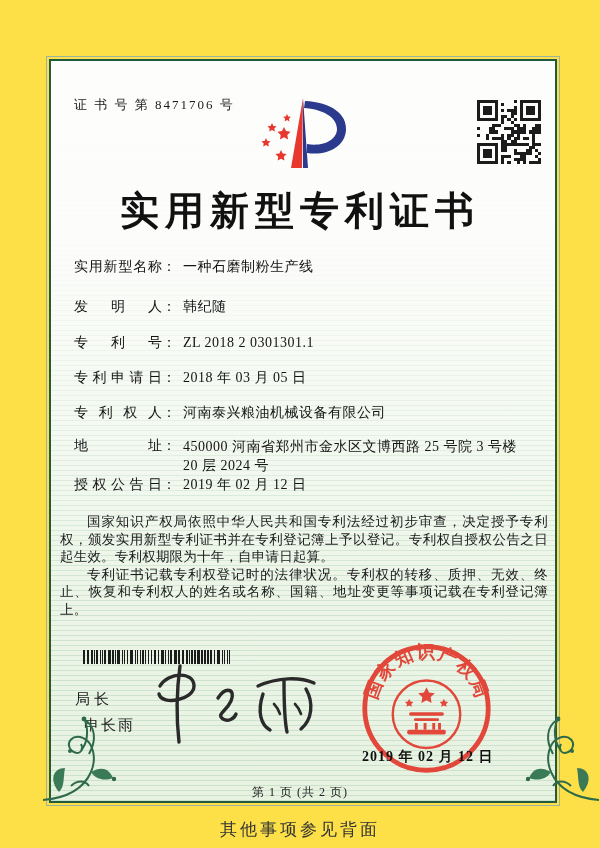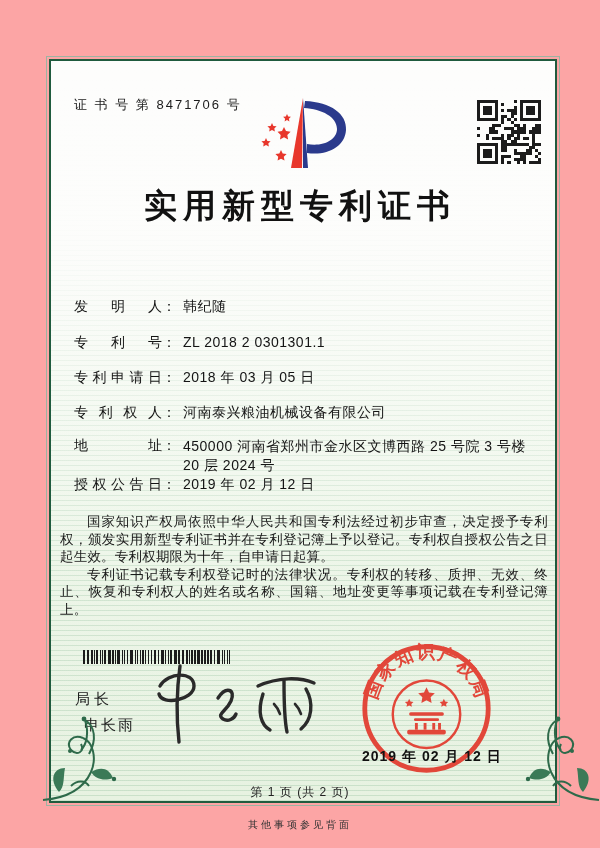--- a/index.html
+++ b/index.html
@@ -1,20 +1,20 @@
 <!DOCTYPE html>
 <html><head>
 <meta charset="utf-8">
 <style>
   html,body{margin:0;padding:0;}
   body{background:#ffffff;}
   .page{
     position:relative; width:600px; height:848px; overflow:hidden;
-    background:#fca5a5;
-    font-family:Liberation Sans, sans-serif;
+    background:#fde047;
+    font-family:Liberation Serif, serif;
     color:#1b1b1b;
   }
   
   .frame{
     position:absolute; left:46px; top:56px; width:514px; height:750px;
     border:1px solid #9db3a2; box-sizing:border-box;
   }
   .frame-inner{
     position:absolute; inset:2px; border:2.5px solid #1f5b3e; box-sizing:border-box;
     overflow:hidden;
@@ -28,21 +28,21 @@
   }
   
   .cert-no{
     position:absolute; left:74px; top:96px;
     font-size:13px; letter-spacing:2px; white-space:nowrap;
   }
   .logo{ position:absolute; left:240px; top:85px; width:120px; height:105px; }
   .qr{ position:absolute; left:477px; top:100px; width:64px; height:64px; }
   .title{
     position:absolute; left:0; right:0; top:184px; margin:0;
-    text-align:center; font-size:33px; font-weight:bold; letter-spacing:6px;
+    text-align:center; font-size:39px; font-weight:bold; letter-spacing:6px;
     color:#111;
   }
   
   .frow{ position:absolute; left:74px; font-size:14px; white-space:nowrap; color:#141414;}
   .flabel{ display:inline-block; width:88px; text-align:justify; text-align-last:justify; }
   .fcolon{ display:inline-block; }
   .fvalue{ margin-left:7px; letter-spacing:0.5px;}
   .fvalue.wrap{ white-space:normal; display:inline-block; width:352px; vertical-align:top; line-height:19px;}
   .grant2{ position:absolute; left:258px; top:0; white-space:nowrap;}
   .grant2 .flabel{ width:74px; }
@@ -63,21 +63,21 @@
   .seal-date{
     position:absolute; left:362px; top:748px; font-size:14px; font-weight:600;
     letter-spacing:1px; color:#111; white-space:nowrap;
   }
   .footer-page{
     position:absolute; left:0; right:0; top:784px; text-align:center;
     font-size:12px; letter-spacing:1px; color:#222;
   }
   .back-note{
     position:absolute; left:0; right:0; top:818px; text-align:center;
-    font-size:10px; letter-spacing:3px; color:#333;
+    font-size:17px; letter-spacing:3px; color:#333;
   }
   .ornament{ position:absolute; width:110px; height:114px; }
   .ornament.left{ left:37px; top:690px; }
   .ornament.right{ left:495px; top:690px; transform:scaleX(-1); }
 </style>
 </head>
 <body>
 
 <div class="page">
 
@@ -239,20 +239,23 @@
       <rect x="13" y="20" width="1" height="1" fill="#1c1c1c"></rect>
       <rect x="15" y="20" width="1" height="1" fill="#1c1c1c"></rect>
       <rect x="17" y="20" width="1" height="1" fill="#1c1c1c"></rect>
       <rect x="18" y="20" width="1" height="1" fill="#1c1c1c"></rect>
       <rect x="19" y="20" width="1" height="1" fill="#1c1c1c"></rect>
       <rect x="20" y="20" width="1" height="1" fill="#1c1c1c"></rect>
     </svg>
 
   <h1 class="title">实用新型专利证书</h1>
 
+  <div class="frow" style="top:258px">
+    <span class="flabel">实用新型名称</span><span class="fcolon">：</span><span class="fvalue">一种石磨制粉生产线</span>
+  </div>
   <div class="frow" style="top:298px">
     <span class="flabel">发明人</span><span class="fcolon">：</span><span class="fvalue">韩纪随</span>
   </div>
   <div class="frow" style="top:334px">
     <span class="flabel">专利号</span><span class="fcolon">：</span><span class="fvalue">ZL 2018 2 0301301.1</span>
   </div>
   <div class="frow" style="top:369px">
     <span class="flabel">专利申请日</span><span class="fcolon">：</span><span class="fvalue">2018 年 03 月 05 日</span>
   </div>
   <div class="frow" style="top:404px">

